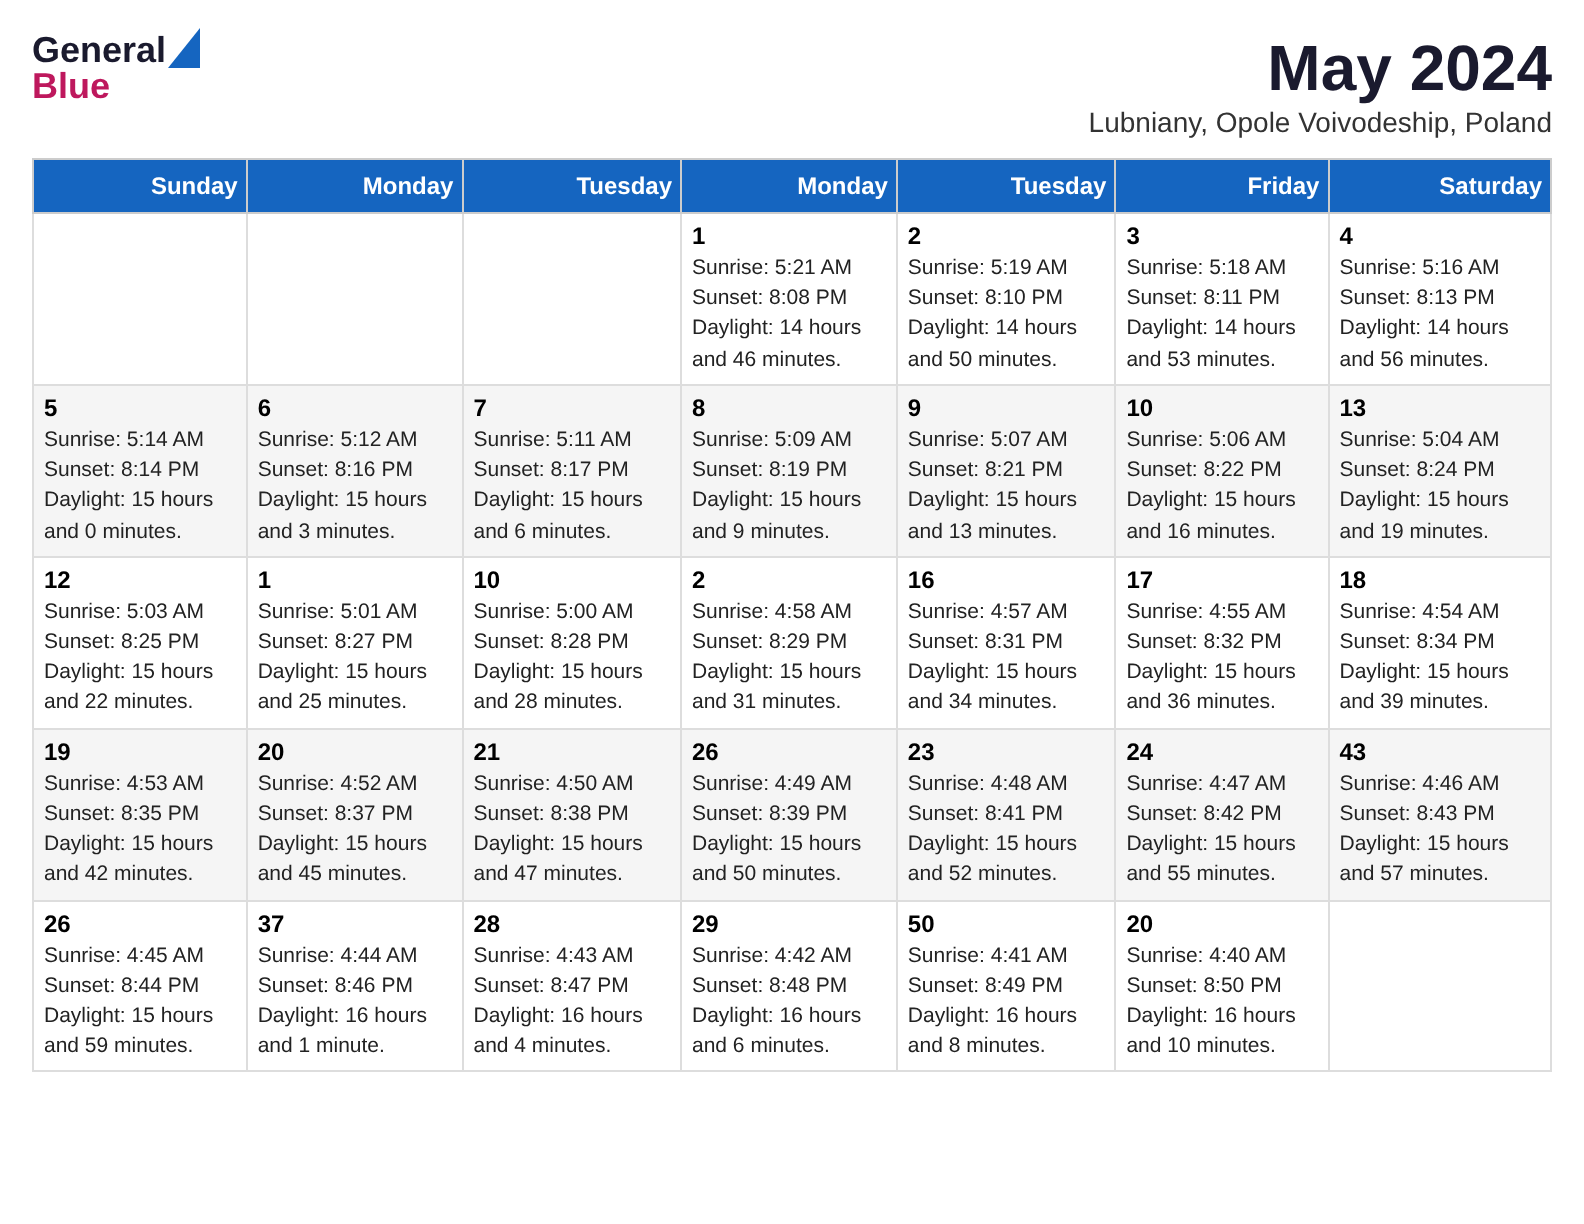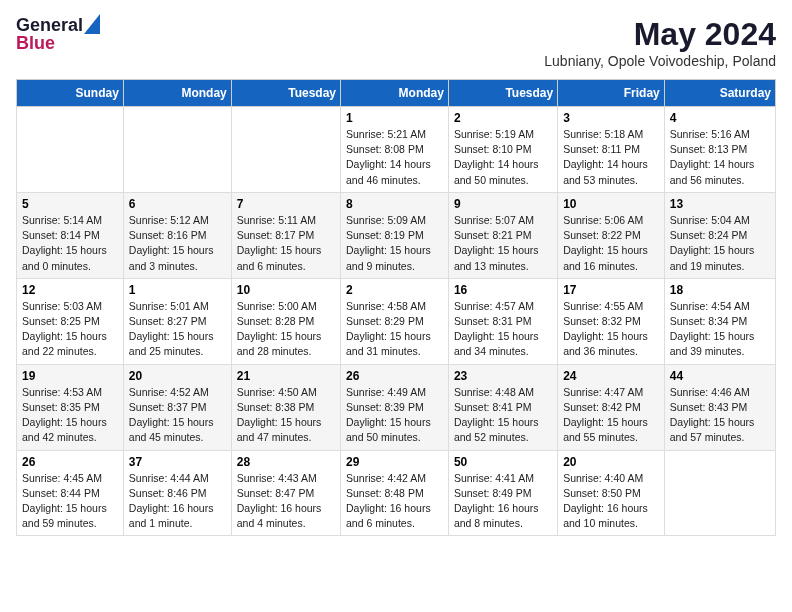--- a/index.html
+++ b/index.html
@@ -213,21 +213,21 @@
         </td>
         <td>
           <span class="day-number">23</span>
           <div class="day-info">Sunrise: 4:48 AM<br>Sunset: 8:41 PM<br>Daylight: 15 hours and 52 minutes.</div>
         </td>
         <td>
           <span class="day-number">24</span>
           <div class="day-info">Sunrise: 4:47 AM<br>Sunset: 8:42 PM<br>Daylight: 15 hours and 55 minutes.</div>
         </td>
         <td>
-          <span class="day-number">44</span>
+          <span class="day-number">43</span>
           <div class="day-info">Sunrise: 4:46 AM<br>Sunset: 8:43 PM<br>Daylight: 15 hours and 57 minutes.</div>
         </td>
       </tr>
       <tr>
         <td>
           <span class="day-number">26</span>
           <div class="day-info">Sunrise: 4:45 AM<br>Sunset: 8:44 PM<br>Daylight: 15 hours and 59 minutes.</div>
         </td>
         <td>
           <span class="day-number">37</span>

